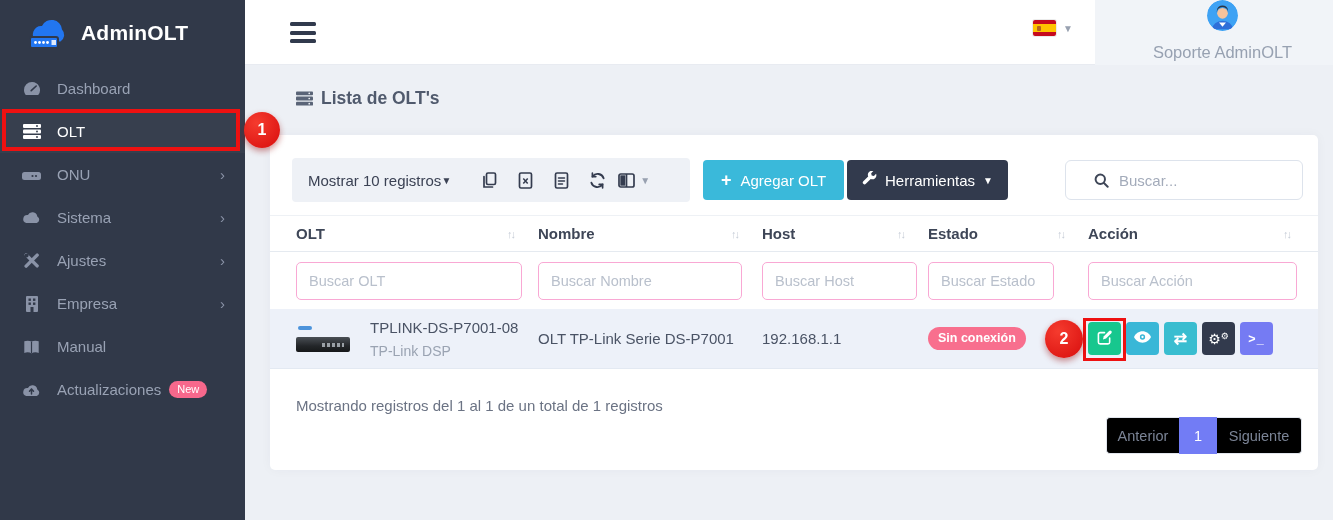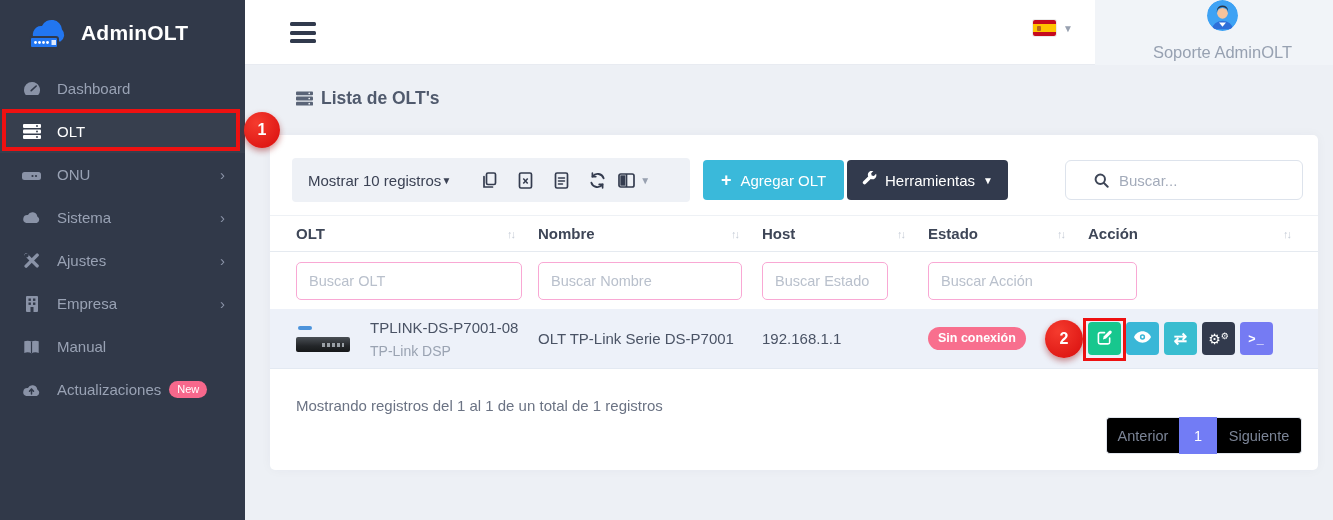--- a/index.html
+++ b/index.html
@@ -343,20 +343,21 @@
           </div>
         <div class="th">
             <span>Acción</span>
             <span class="sort-glyph">↑↓</span>
           </div>
       </div>
 
       <div class="tfilter cols">
         <div><input class="fw1" type="text" placeholder="Buscar OLT" style=""></div>
         <div><input class="fw2" type="text" placeholder="Buscar Nombre" style=""></div>
+        <div><input class="fw3" type="text" placeholder="Buscar Host" style=""></div>
         <div><input class="fw4" type="text" placeholder="Buscar Estado" style=""></div>
         <div><input class="fw5" type="text" placeholder="Buscar Acción" style=""></div>
       </div>
 
       <div class="trow cols">
         <div class="olt-cell">
           <span class="device-thumb">
               <span class="d-logo"></span>
               <span class="d-body"></span>
               <span class="d-ports"></span>

